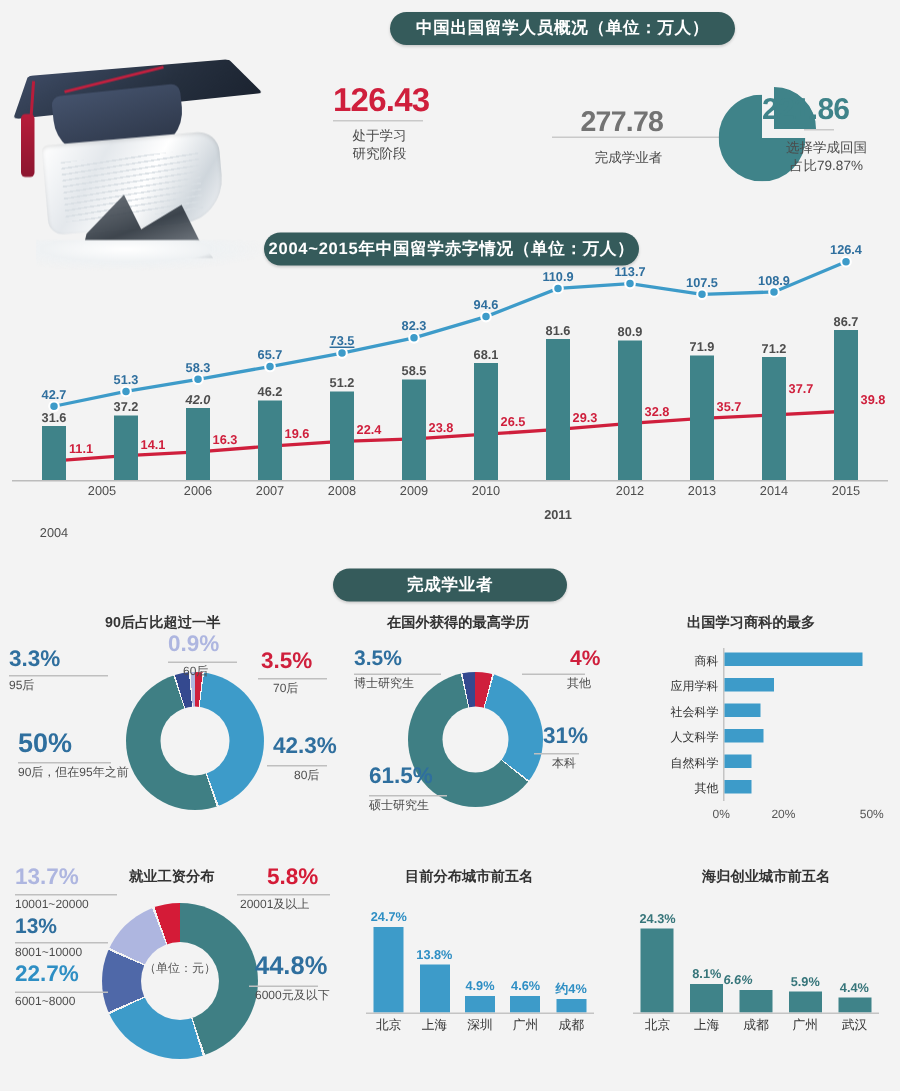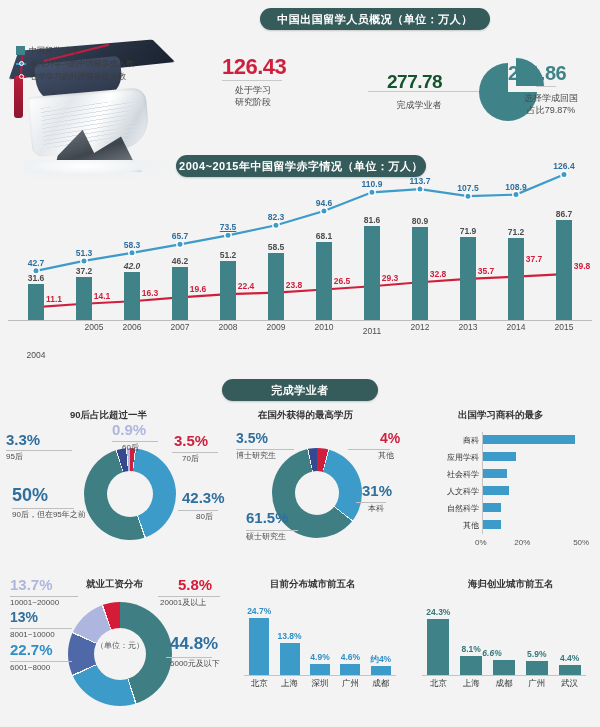--- a/index.html
+++ b/index.html
@@ -171,55 +171,35 @@
 
   <div class="pill" style="left:260px;top:8px;width:230px;">中国出国留学人员概况（单位：万人）</div>
 
   <div class="big-num" style="left:222px;top:54px;font-size:22px;color:#cf1f3c;">126.43</div>
   <div class="hline" style="left:222px;top:80px;width:60px;"></div>
   <div class="sub-lbl" style="left:222px;top:84px;width:62px;">处于学习</div>
   <div class="sub-lbl" style="left:222px;top:96px;width:62px;">研究阶段</div>
 
 
   <div class="hline" style="left:368px;top:91px;width:112px;"></div>
-  <div class="big-num" style="left:387px;top:71px;font-size:19px;color:#14532d;text-align:center;">277.78</div>
+  <div class="big-num" style="left:387px;top:71px;font-size:19px;color:#737373;text-align:center;">277.78</div>
   <div class="sub-lbl" style="left:382px;top:99px;width:74px;">完成学业者</div>
 
   <div class="pie-top">
     <div class="pie-main"></div>
     <div class="pie-slice"></div>
   </div>
 
   <div class="hline" style="left:536px;top:86px;width:20px;"></div>
   <div class="big-num" style="left:508px;top:62px;font-size:20px;color:#3f8389;">221.86</div>
   <div class="sub-lbl" style="left:505px;top:92px;width:92px;">选择学成回国</div>
   <div class="sub-lbl" style="left:505px;top:104px;width:92px;">占比79.87%</div>
 
   <div class="pill" style="left:176px;top:155px;width:250px;">2004~2015年中国留学赤字情况（单位：万人）</div>
 
-  <div class="legend">
-    <div class="row">
-      <span class="sw"></span>
-      <span>中国留学“赤字”</span>
-    </div>
-    <div class="row">
-      <span class="dotsw">
-        <i style="background:#3d9bc9"></i>
-          <b style="background:#3d9bc9"></b>
-      </span>
-      <span>在海外学习的中国留学生人数</span>
-    </div>
-    <div class="row">
-      <span class="dotsw">
-        <i style="background:#cf1f3c"></i>
-          <b style="background:#cf1f3c"></b>
-      </span>
-      <span>在华学习的外国留学生人数</span>
-    </div>
-  </div>
 
   <div id="combo">
     <svg id="combo-svg" width="600" height="180" style="position:absolute;left:0;top:0;">
         <polyline points="36,120.83030303030303 84,110.92727272727274 132,102.86666666666667 180,94.34545454545454 228,85.36363636363637 276,75.23030303030303 324,61.06666666666666 372,42.29696969696968 420,39.07272727272726 468,46.212121212121204 516,44.599999999999994 564,24.44848484848484" fill="none" stroke="#3d9bc9" stroke-width="2.2"></polyline>
         <circle cx="36" cy="120.83030303030303" r="3.2" fill="#3d9bc9" stroke="#ffffff" stroke-width="1.4"></circle>
         <circle cx="84" cy="110.92727272727274" r="3.2" fill="#3d9bc9" stroke="#ffffff" stroke-width="1.4"></circle>
         <circle cx="132" cy="102.86666666666667" r="3.2" fill="#3d9bc9" stroke="#ffffff" stroke-width="1.4"></circle>
         <circle cx="180" cy="94.34545454545454" r="3.2" fill="#3d9bc9" stroke="#ffffff" stroke-width="1.4"></circle>
         <circle cx="228" cy="85.36363636363637" r="3.2" fill="#3d9bc9" stroke="#ffffff" stroke-width="1.4"></circle>
         <circle cx="276" cy="75.23030303030303" r="3.2" fill="#3d9bc9" stroke="#ffffff" stroke-width="1.4"></circle>
@@ -289,27 +269,27 @@
         <div class="fs-lbl" style="left: 326px; width: 32px; top: 126.485px;">26.5</div>
         <div class="fs-lbl" style="left: 374px; width: 32px; top: 123.261px;">29.3</div>
         <div class="fs-lbl" style="left: 422px; width: 32px; top: 119.23px;">32.8</div>
         <div class="fs-lbl" style="left: 470px; width: 32px; top: 115.891px;">35.7</div>
         <div class="fs-lbl" style="left: 518px; width: 32px; top: 104px;">37.7</div>
         <div class="fs-lbl" style="left: 566px; width: 32px; top: 111.17px;">39.8</div>
       </div>
     <div class="axis" style="top:170px;"></div>
     <div id="combo-ticks">
         <div class="xtick" style="left: 16px; width: 40px; top: 172px; margin-top: 28px;">2004</div>
-        <div class="xtick" style="left: 74px; width: 40px; top: 172px;">2005</div>
+        <div class="xtick" style="left: 48px; width: 40px; top: 172px;">2005</div>
         <div class="xtick" style="left: 112px; width: 40px; top: 172px;">2006</div>
         <div class="xtick" style="left: 160px; width: 40px; top: 172px;">2007</div>
         <div class="xtick" style="left: 208px; width: 40px; top: 172px;">2008</div>
         <div class="xtick" style="left: 256px; width: 40px; top: 172px;">2009</div>
         <div class="xtick" style="left: 304px; width: 40px; top: 172px;">2010</div>
-        <div class="xtick" style="left: 352px; width: 40px; top: 176px;">2011</div>
+        <div class="xtick" style="left: 352px; width: 40px; top: 188px; font-weight: bold;">2011</div>
         <div class="xtick" style="left: 400px; width: 40px; top: 172px;">2012</div>
         <div class="xtick" style="left: 448px; width: 40px; top: 172px;">2013</div>
         <div class="xtick" style="left: 496px; width: 40px; top: 172px;">2014</div>
         <div class="xtick" style="left: 544px; width: 40px; top: 172px;">2015</div>
       </div>
   </div>
 
   <div class="pill" style="left:222px;top:379px;width:156px;">完成学业者</div>
 
   <div class="sect-title" style="left:70px;top:409px;">90后占比超过一半</div>

